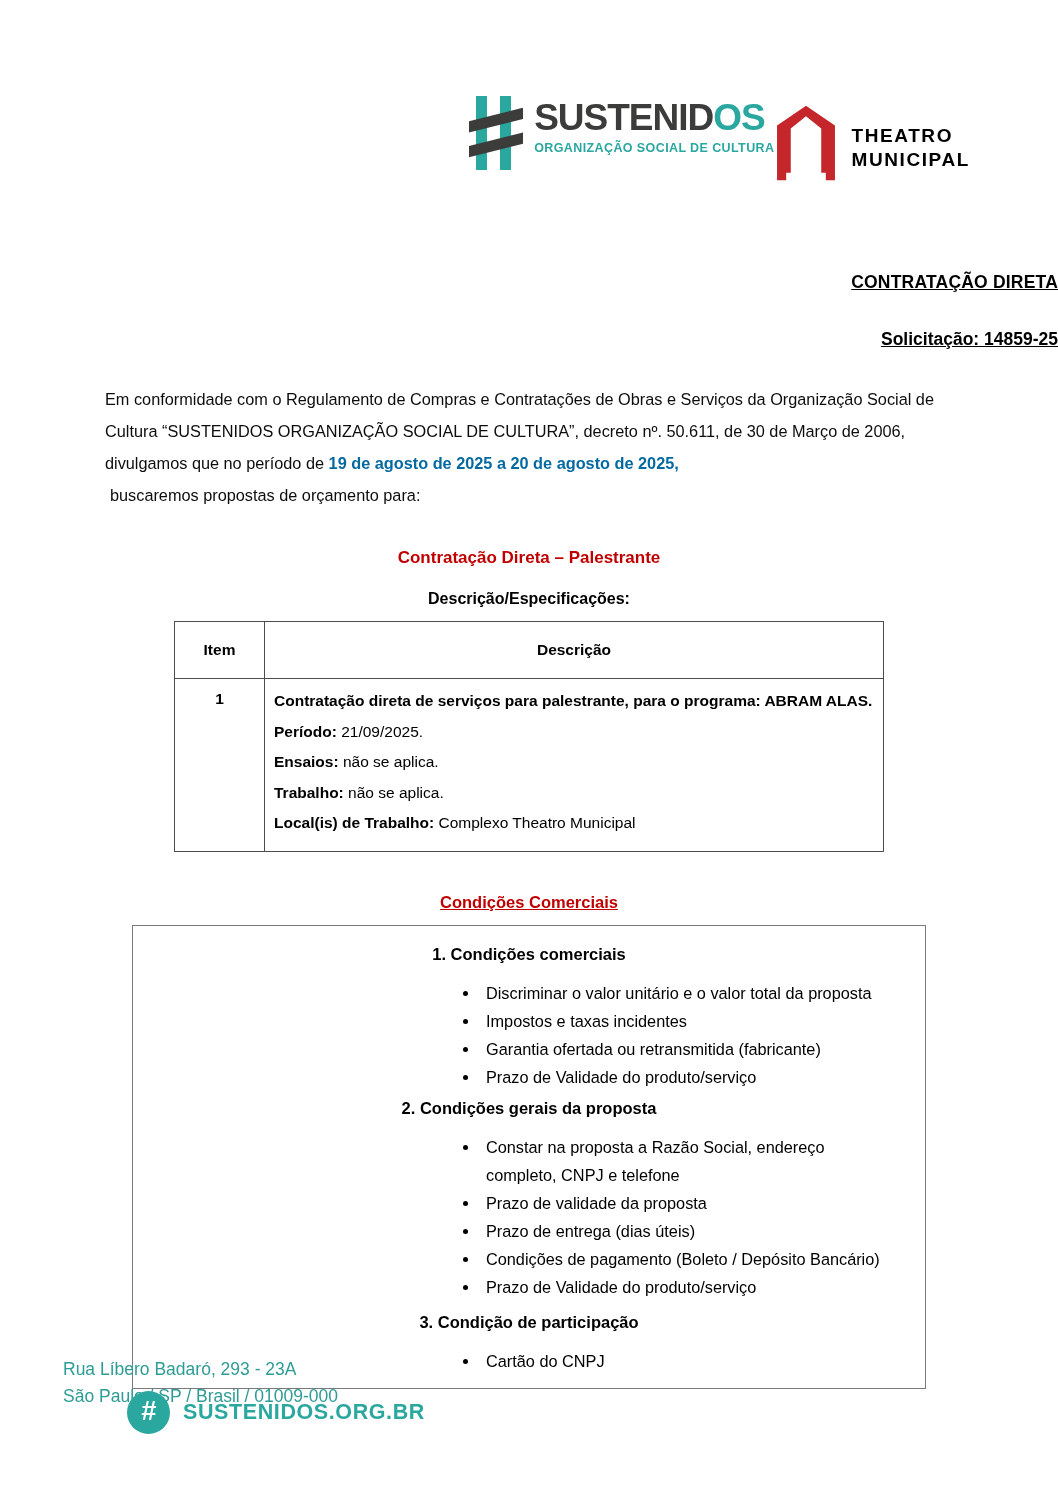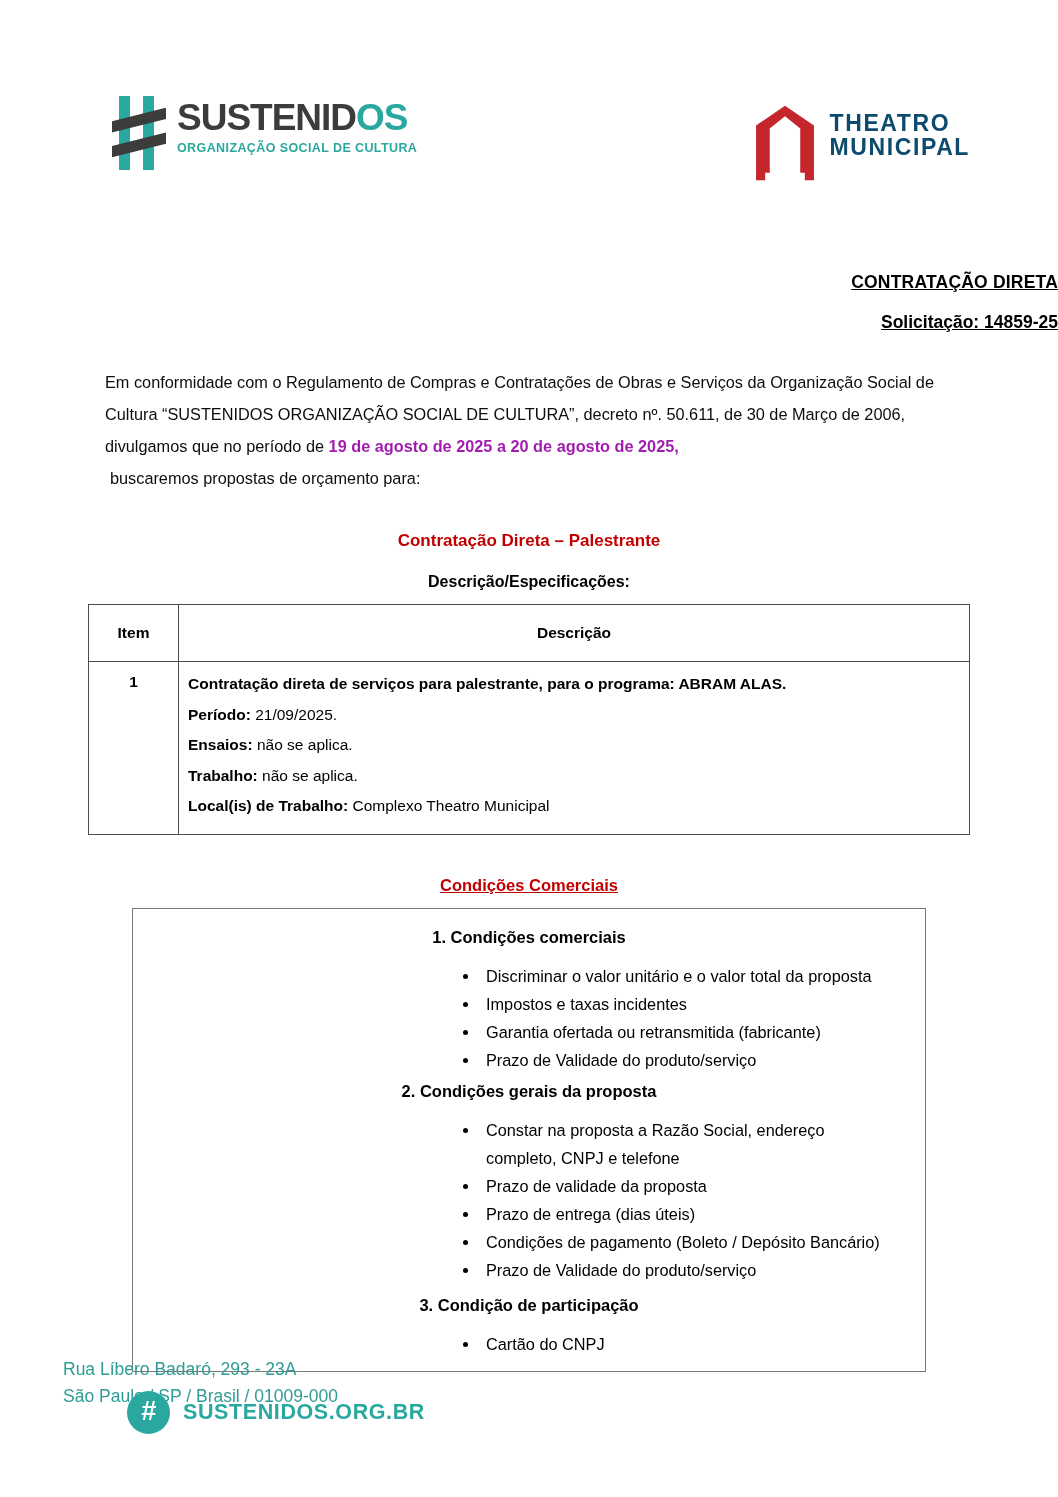--- a/index.html
+++ b/index.html
@@ -5,41 +5,41 @@
   html,body{margin:0;padding:0;background:#ffffff;}
   .page{
     position:relative;
     width:1058px;height:1497px;
     background:#ffffff;
     font-family:"Liberation Sans", sans-serif;
     color:#000;
     overflow:hidden;
   }
   
-  .header{display:flex;justify-content:space-between;align-items:flex-start;padding:92px 88px 0 112px;}
+  .header{display:flex;justify-content:flex-end;align-items:flex-start;padding:92px 88px 0 112px;}
   .sus-logo{display:flex;align-items:flex-start;gap:11px;}
   .sus-text{padding-top:6px;}
   .sus-name{font-size:37px;font-weight:bold;color:#3c3c3b;letter-spacing:-1px;line-height:40px;white-space:nowrap;}
   .sus-name .accent{color:#2aa79f;}
   .sus-sub{font-size:12.5px;font-weight:bold;color:#2aa79f;letter-spacing:.4px;margin-top:3px;white-space:nowrap;}
   .theatro-logo{display:flex;align-items:flex-start;gap:13px;margin-top:12px;}
-  .theatro-text{font-size:23px;font-weight:bold;color:#0c4a6e;letter-spacing:1.6px;line-height:24px;margin-top:7px;white-space:nowrap;}
+  .theatro-text{font-size:19px;font-weight:bold;color:#000000;letter-spacing:1.6px;line-height:24px;margin-top:20px;white-space:nowrap;}
   
   .title-block{text-align:right;margin-top:86px;}
   .doc-title{font-size:17.5px;font-weight:bold;text-decoration:underline;letter-spacing:.2px;}
-  .doc-solicitacao{font-size:17.5px;font-weight:bold;text-decoration:underline;margin-top:19px;}
+  .doc-solicitacao{font-size:17.5px;font-weight:bold;text-decoration:underline;margin-top:36px;}
   
   .intro{margin:33px 122px 0 105px;font-size:16.3px;line-height:32px;color:#0d0d0d;text-align:left;}
-  .red-bold{color:#a21caf;font-weight:bold;}
+  .red-bold{color:#0369a1;font-weight:bold;}
   .intro-part2{display:block;padding-left:5px;}
   
   .sec-heading{margin-top:37px;text-align:center;color:#c00000;font-weight:bold;font-size:17px;}
   .sec-subheading{margin-top:22px;text-align:center;font-weight:bold;font-size:16px;}
   
-  .spec-table{width:882px;margin:13px auto 0;border-collapse:collapse;font-size:15.5px;}
+  .spec-table{width:710px;margin:13px auto 0;border-collapse:collapse;font-size:15.5px;}
   .spec-table th,.spec-table td{border:1px solid #4c4c4c;}
   .spec-table th{font-weight:bold;height:54px;text-align:center;font-size:15.5px;}
   .col-item{width:87px;}
   .cell-item{text-align:center;vertical-align:top;padding-top:11px;font-weight:bold;}
   .cell-desc{padding:7px 0 12px 9px;line-height:30.5px;vertical-align:top;}
   .b{font-weight:bold;}
   
   .cond-heading{margin-top:41px;text-align:center;color:#c00000;font-weight:bold;font-size:16.5px;text-decoration:underline;}
   .cond-box{width:794px;margin:13px auto 0;border:1px solid #7a7a7a;box-sizing:border-box;padding:17px 0 13px;}
   .group-title{text-align:center;font-weight:bold;font-size:16.5px;line-height:22px;margin:0;}

